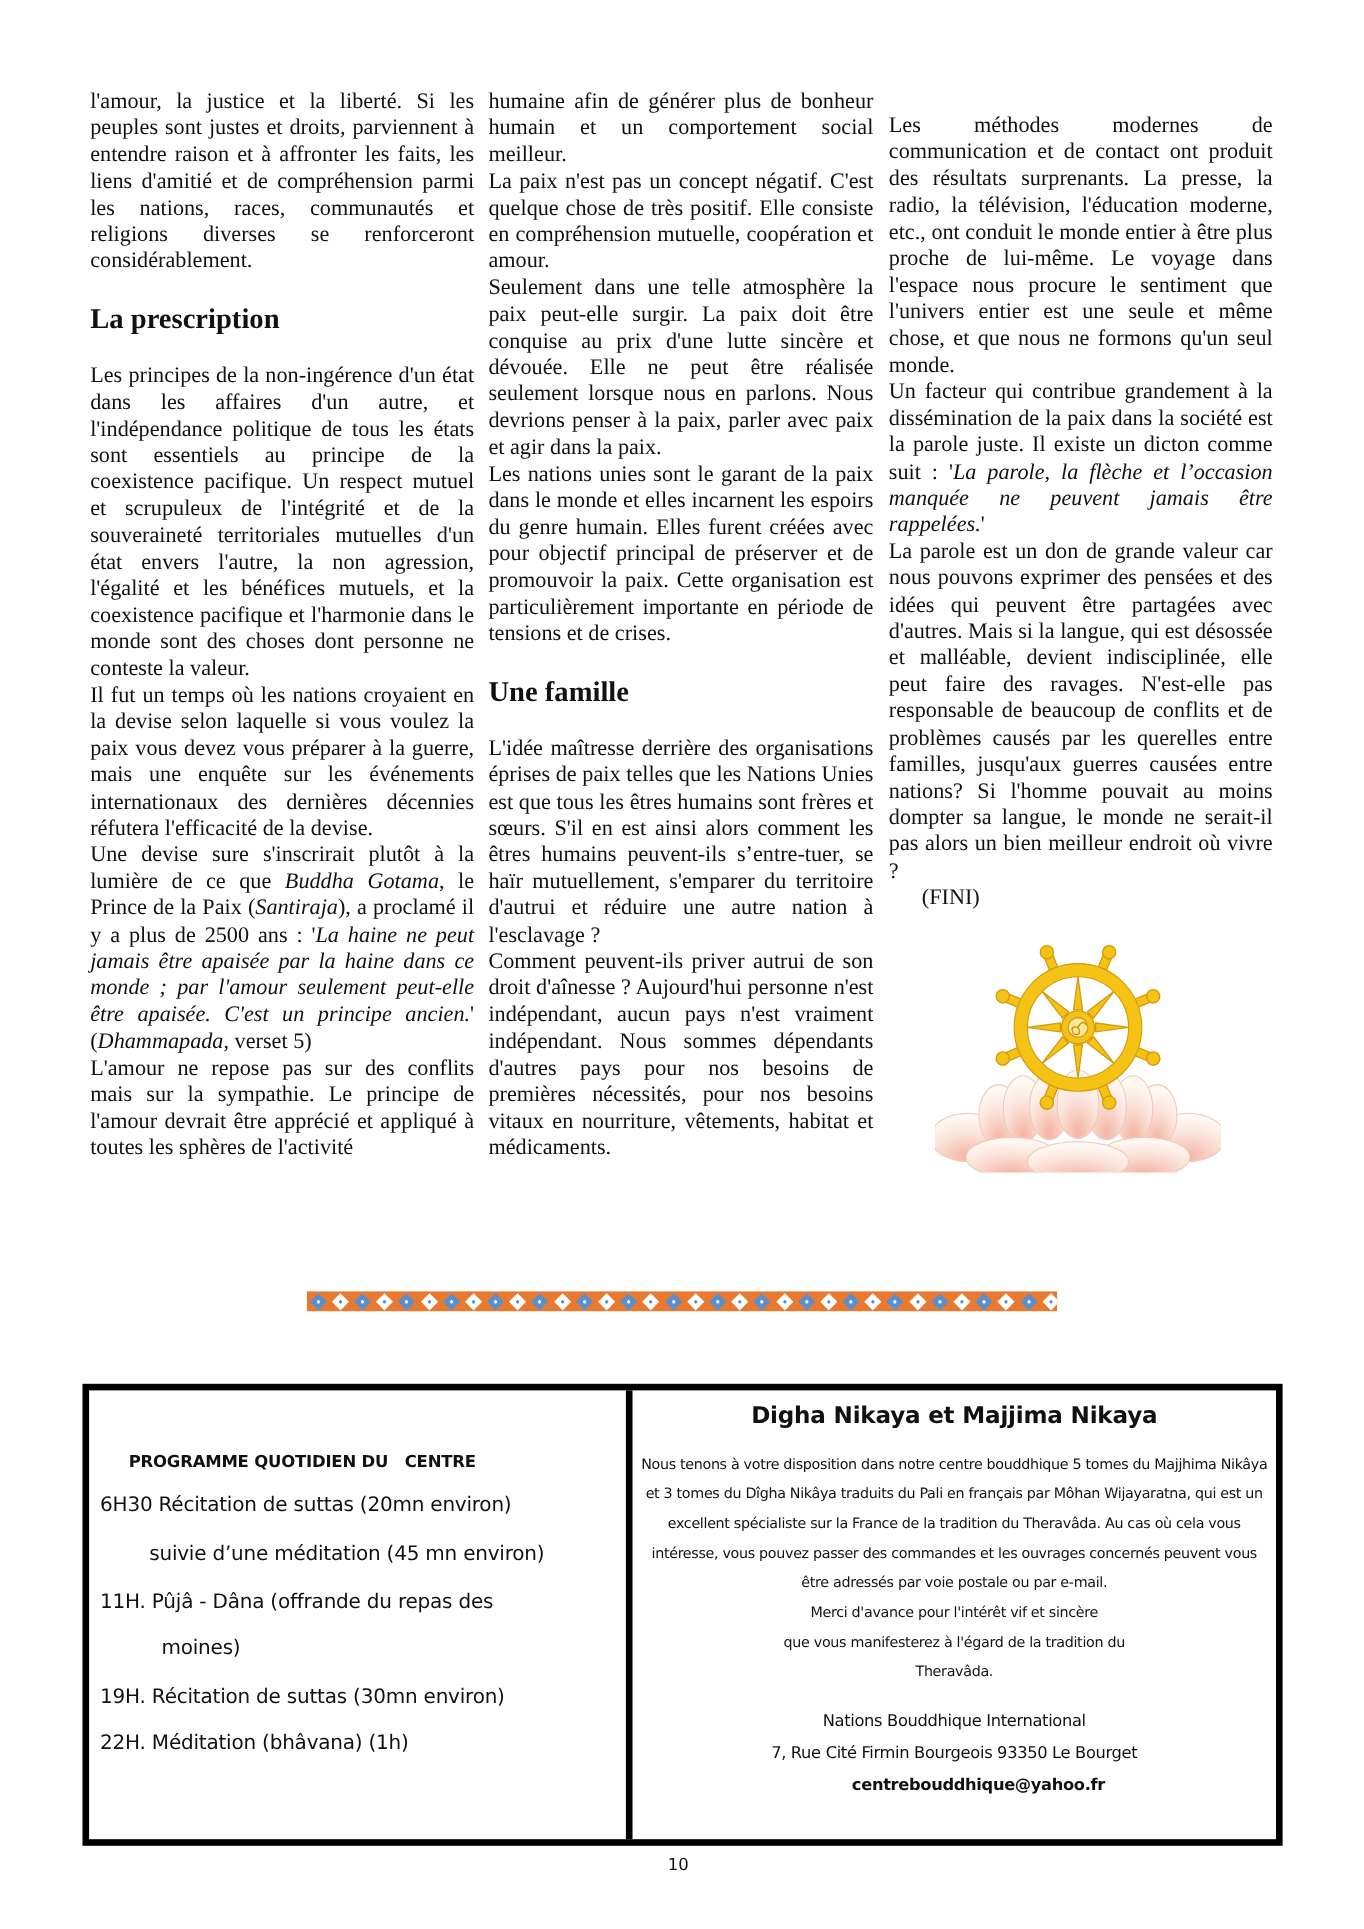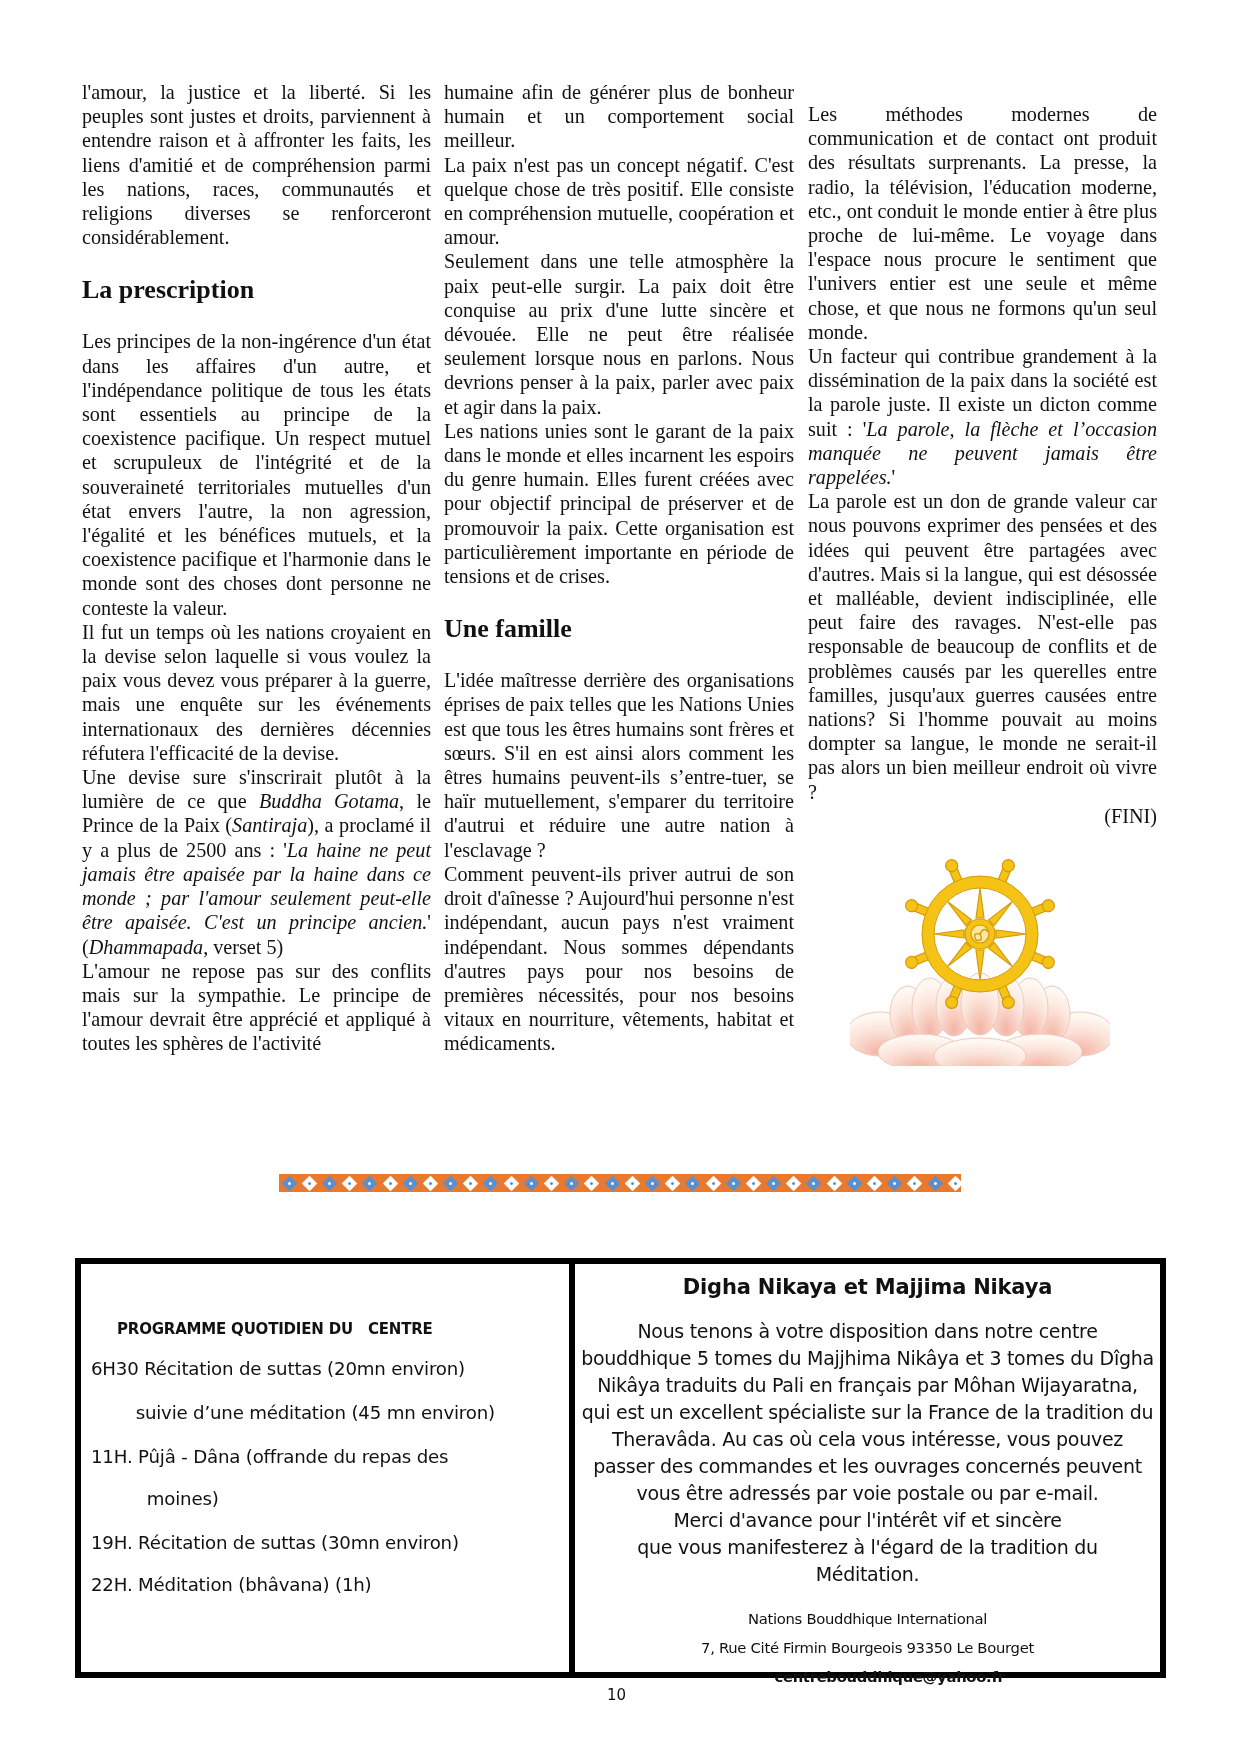--- a/index.html
+++ b/index.html
@@ -5,36 +5,36 @@
   html, body { margin: 0; padding: 0; background: #ffffff; }
   body { width: 1240px; height: 1754px; position: relative; overflow: hidden; color: #111; }
 
   .col { position: absolute; top: 80px; font-family: "Liberation Serif", serif; font-size: 20.2px; line-height: 24.2px; text-align: justify; hyphens: manual; }
   .col p { margin: 0; }
   .col1 { left: 82px; width: 349px; }
   .col2 { left: 444px; width: 350px; }
   .col3 { left: 808px; width: 349px; margin-top: 22px; }
   .col h2 { font-family: "Liberation Serif", serif; font-weight: bold; font-size: 26px; line-height: 30px; margin: 26px 0 24px 0; text-align: left; }
   .col2 h2 { margin: 26px 0 24px 0; }
-  .fini { text-align: right; padding-left: 30px; }
+  .fini { text-align: left; padding-left: 30px; }
   i { font-style: italic; }
 
   .wheel-wrap { position: absolute; left: 850px; top: 856px; width: 260px; height: 210px; }
 
   .border-strip { position: absolute; left: 279px; top: 1174px; width: 682px; height: 18px; background: #e8792f; overflow: hidden; display: flex; align-items: center; }
   .border-strip .dm { width: 11px; height: 11px; transform: rotate(45deg); margin: 0 4.6px; flex: none; display: flex; align-items: center; justify-content: center; }
   .border-strip .dm span { width: 3px; height: 3px; border-radius: 50%; display: block; }
 
   .box { position: absolute; left: 75px; top: 1258px; width: 1091px; height: 420px; box-sizing: border-box; border: 6px solid #000; display: flex; }
   .box-left { width: 494px; box-sizing: border-box; border-right: 6px solid #000; position: relative; font-family: "DejaVu Sans", sans-serif; }
   .box-right { flex: 1; position: relative; font-family: "DejaVu Sans", sans-serif; text-align: center; }
   .prog-title { position: absolute; left: 36px; top: 56px; font-weight: bold; font-size: 15px; white-space: pre; letter-spacing: -0.2px; }
   .prog-line { position: absolute; left: 10px; font-size: 18.2px; white-space: pre; letter-spacing: -0.2px; }
   .right-title { margin-top: 8px; font-weight: bold; font-size: 21px; line-height: 30px; letter-spacing: -0.2px; }
-  .right-body { margin: 16px 6px 0 6px; font-size: 19px; line-height: 27px; letter-spacing: -0.3px; }
+  .right-body { margin: 16px 6px 0 6px; font-size: 13px; line-height: 27px; letter-spacing: -0.3px; }
   .right-body p { margin: 0; }
   .right-addr { margin-top: 16px; font-size: 14.8px; line-height: 29px; letter-spacing: -0.3px; }
   .right-addr p { margin: 0; }
   .email { font-weight: bold; padding-left: 44px; }
 
   .page-num { position: absolute; left: 607px; top: 1686px; font-family: "DejaVu Sans", sans-serif; font-size: 15px; }
 </style>
 </head>
 <body>
 
@@ -260,21 +260,21 @@
     <div class="prog-line" style="top:224px">          moines)</div>
     <div class="prog-line" style="top:268px">19H. Récitation de suttas (30mn environ)</div>
     <div class="prog-line" style="top:310px">22H. Méditation (bhâvana) (1h)</div>
   </div>
   <div class="box-right">
     <div class="right-title">Digha Nikaya et Majjima Nikaya</div>
     <div class="right-body">
       <p>Nous tenons à votre disposition dans notre centre bouddhique 5 tomes du Majjhima Nikâya et 3 tomes du Dîgha Nikâya traduits du Pali en français par Môhan Wijayaratna, qui est un excellent spécialiste sur la France de la tradition du Theravâda. Au cas où cela vous intéresse, vous pouvez passer des commandes et les ouvrages concernés peuvent vous être adressés par voie postale ou par e-mail.</p>
       <p>Merci d'avance pour l'intérêt vif et sincère</p>
       <p>que vous manifesterez à l'égard de la tradition du</p>
-      <p>Méditation.</p>
+      <p>Theravâda.</p>
     </div>
     <div class="right-addr">
       <p>Nations Bouddhique International</p>
       <p>7, Rue Cité Firmin Bourgeois 93350 Le Bourget</p>
       <p class="email">centrebouddhique@yahoo.fr</p>
     </div>
   </div>
 </div>
 
 <div class="page-num">10</div>

